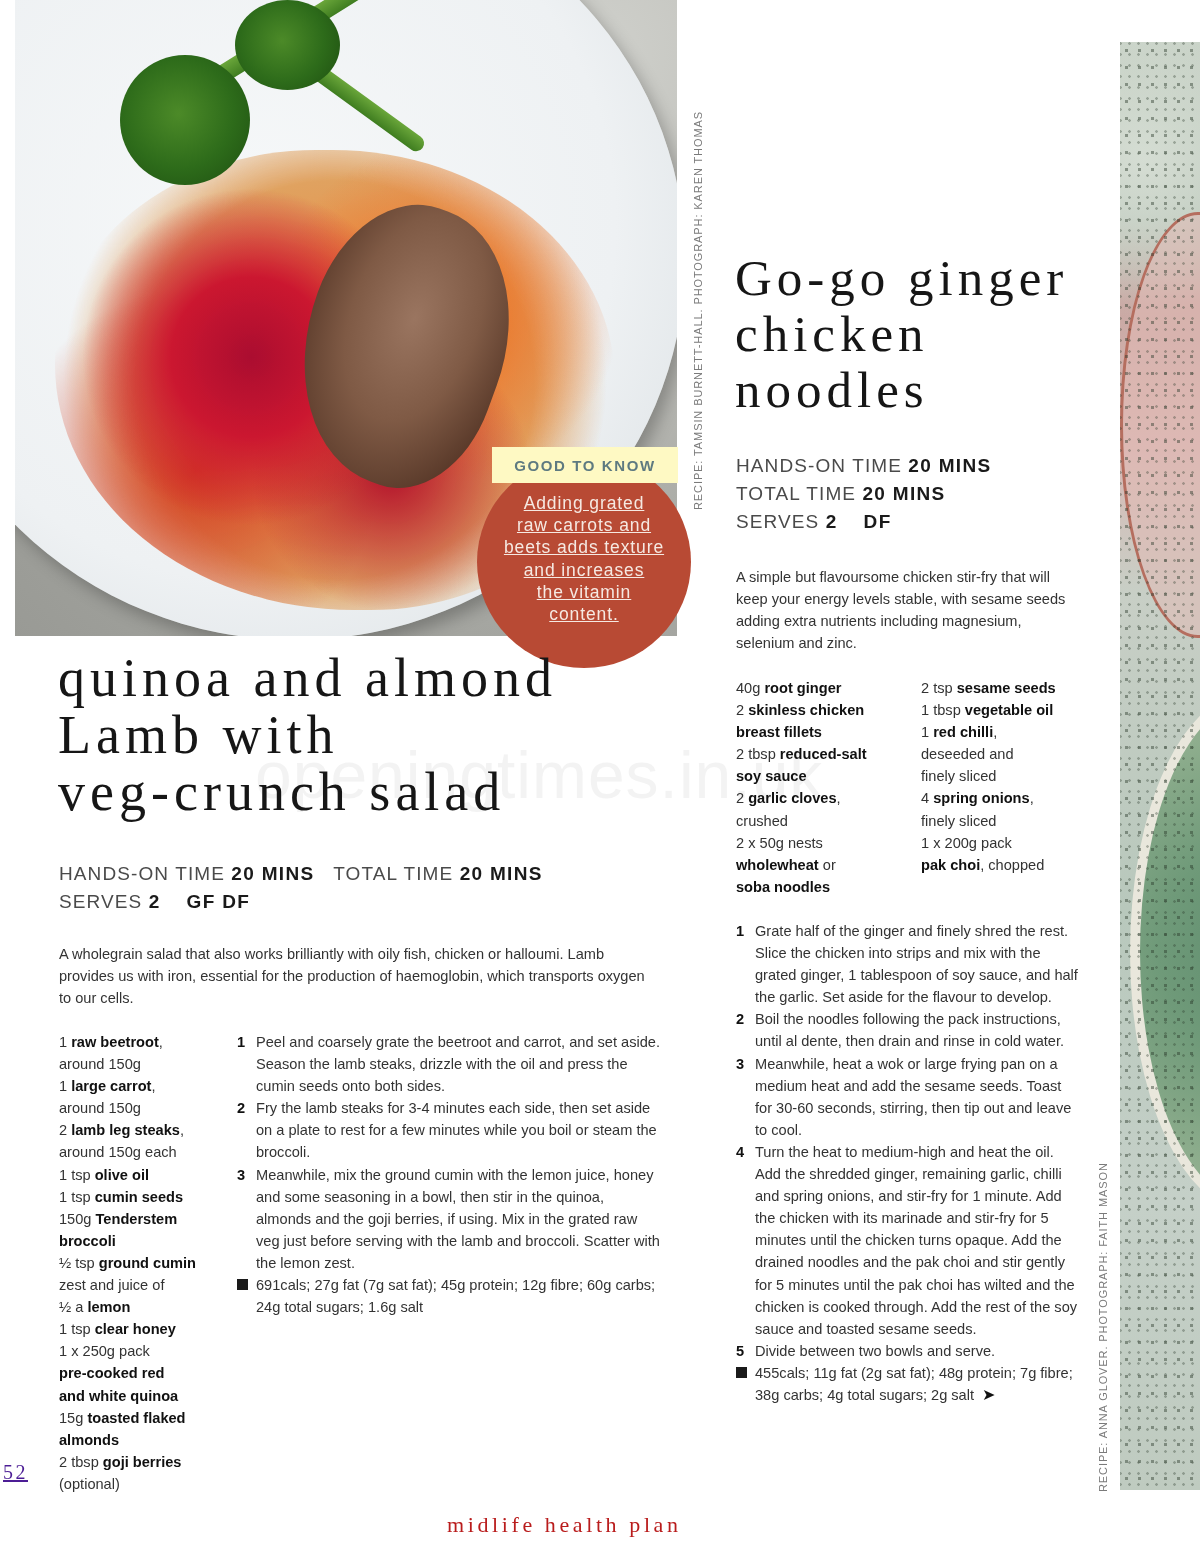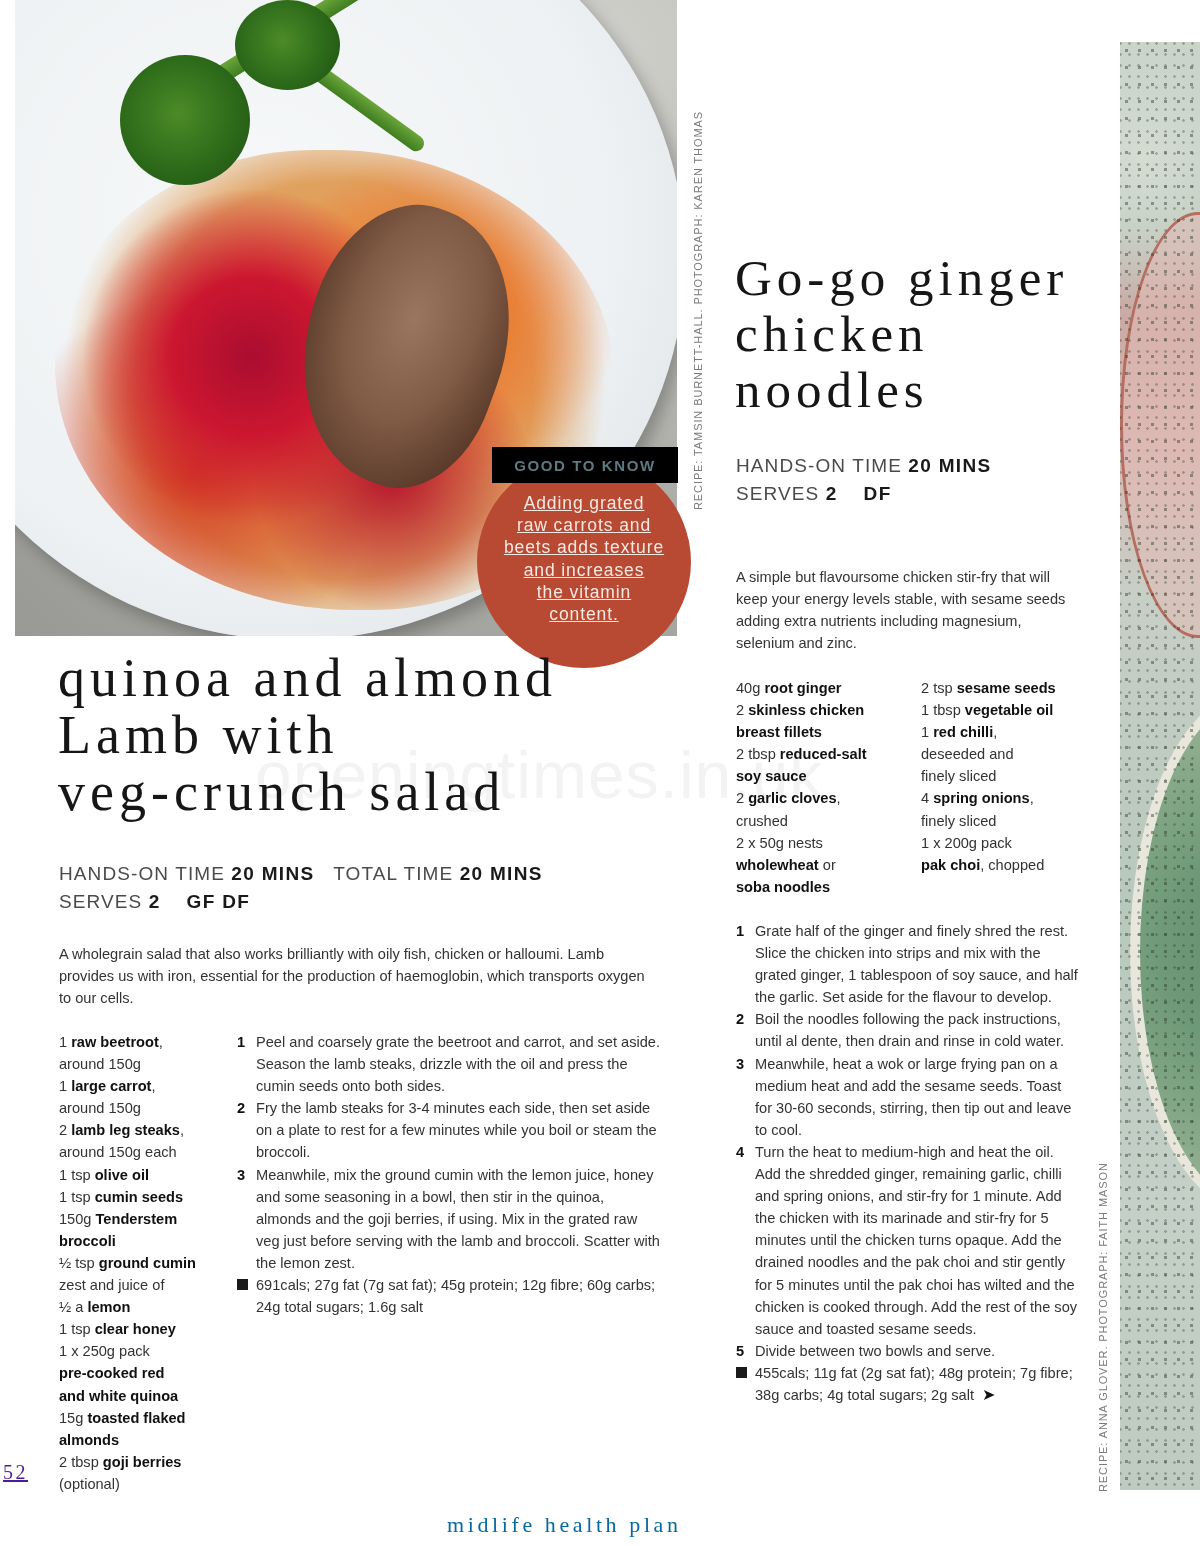--- a/index.html
+++ b/index.html
@@ -53,21 +53,21 @@
     background: linear-gradient(#6aa63a, #3f7d20); transform: rotate(36deg); transform-origin: left center;
   }
 
   
   .gtk-circle {
     left: 477px; top: 456px; width: 214px; height: 212px; border-radius: 50%;
     background: #b84a34;
   }
   .gtk-label {
     left: 492px; top: 447px; width: 186px; height: 36px;
-    background: #000000; color: #5e7a80;
+    background: #fef9c3; color: #5e7a80;
     font-weight: 700; font-size: 15px; letter-spacing: 1.6px;
     display: flex; align-items: center; justify-content: center;
   }
   .gtk-text {
     left: 484px; top: 492px; width: 200px;
     color: #f6e9e2; font-size: 17.5px; line-height: 22.2px; letter-spacing: 0.9px;
     text-align: center;
     text-decoration: underline;
   }
 
@@ -139,21 +139,21 @@
 
   
   .footer-page {
     left: 3px; top: 1461px;
     font-family: "Liberation Serif", "DejaVu Serif", serif;
     font-size: 20px; letter-spacing: 2.5px; color: #4c1d95; text-decoration: underline;
   }
   .footer-title {
     left: 447px; top: 1512px;
     font-family: "Liberation Serif", "DejaVu Serif", serif;
-    font-size: 22px; letter-spacing: 3.6px; color: #0369a1;
+    font-size: 22px; letter-spacing: 3.6px; color: #b91c1c;
   }
 </style>
 </head>
 <body>
 
 <div class="abs photo-lamb" title="Lamb steak on grated beetroot, carrot and quinoa salad with Tenderstem broccoli on a white plate">
   <div class="abs plate"></div>
   <div class="abs salad"></div>
   <div class="abs broccoli-stem"></div>
   <div class="abs broccoli-stem-2"></div>
@@ -248,20 +248,24 @@
   <div>chicken</div>
   <div>noodles</div>
 </div>
 
 <div class="abs meta" style="left:736px; top:452px; width:380px;">
   <div>
     <span>HANDS-ON TIME</span>
     <b>20 MINS</b>
   </div>
   <div>
+    <span>TOTAL TIME</span>
+    <b>20 MINS</b>
+  </div>
+  <div>
     <span>SERVES</span>
     <b>2</b><span class="gap"></span><b>DF</b>
   </div>
 </div>
 
 <div class="abs intro" style="left:736px; top:566px; width:330px;">A simple but flavoursome chicken stir-fry that will keep your energy levels stable, with sesame seeds adding extra nutrients including magnesium, selenium and zinc.</div>
 
 <div class="abs ing" id="ginger-ing-1" style="left:736px; top:677px; width:170px;">
     <div>40g <b>root ginger</b></div>
     <div>2 <b>skinless chicken</b></div>

